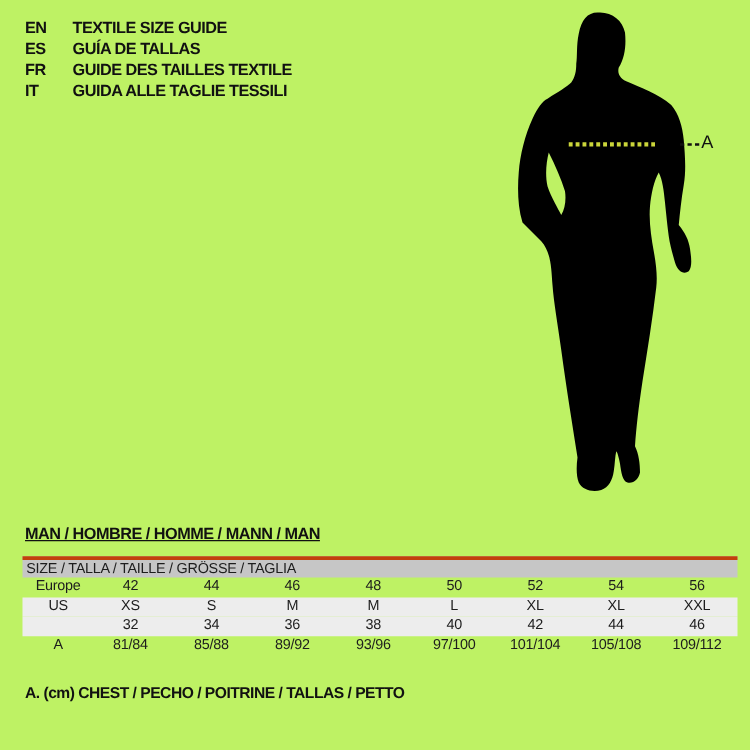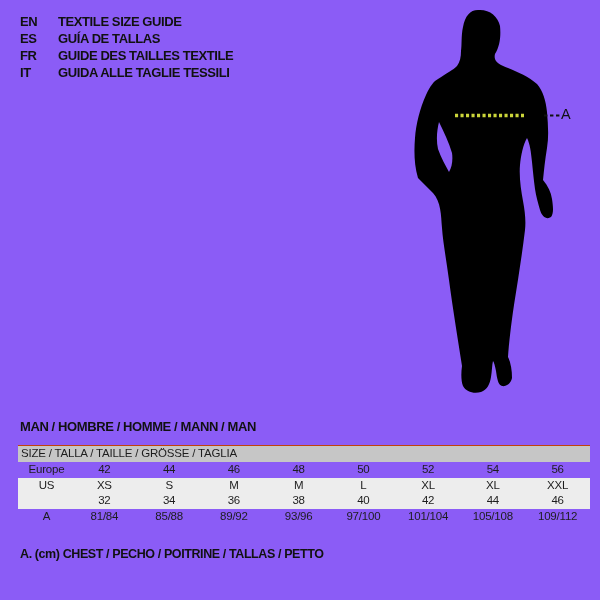--- a/index.html
+++ b/index.html
@@ -1,40 +1,40 @@
 <!DOCTYPE html>
 <html><head>
 <meta charset="utf-8">
 <style>
   html,body { margin:0; padding:0; background:#ffffff; }
   .canvas {
-    position:relative; width:600px; height:600px; background:#8b5cf6;
+    position:relative; width:600px; height:600px; background:#bef264;
     font-family:"Liberation Sans", sans-serif; color:#111; overflow:hidden;
   }
 
   
   .lang-block { position:absolute; top:13px; left:20px; }
   .lang-row { display:flex; font-weight:bold; font-size:13px; line-height:17px; letter-spacing:-0.4px; white-space:nowrap; }
   .lang-code { width:38px; flex:0 0 38px; }
 
   
   .category-block { position:absolute; top:107px; left:20px; font-weight:bold; font-size:13px; line-height:19px; letter-spacing:-0.55px; white-space:nowrap; }
 
   
   .figure-svg { position:absolute; left:400px; top:0; width:200px; height:400px; }
   .measure-label { position:absolute; left:561px; top:106px; font-size:14.5px; line-height:16px; letter-spacing:-0.2px; }
 
   
-  .man-heading { position:absolute; top:420px; left:20px; font-weight:bold; font-size:13px; line-height:14px; letter-spacing:-0.4px; white-space:nowrap; }
+  .man-heading { position:absolute; top:420px; left:20px; font-weight:bold; font-size:13px; line-height:14px; letter-spacing:-0.4px; white-space:nowrap;text-decoration:underline; }
 
   
   .size-table { position:absolute; top:445px; left:18px; width:572px; font-size:11.5px; color:#1d1d1d; letter-spacing:-0.2px; }
   .t-header {
     box-sizing:border-box; height:17px; line-height:15px;
-    background:#c6c6c6; border-top:1px solid #c2410c; padding-left:3px;
+    background:#c6c6c6; border-top:3px solid #c2410c; padding-left:3px;
     white-space:nowrap; overflow:hidden;
   }
   .t-row { display:grid; grid-template-columns:54px repeat(8, 1fr); height:15.5px; line-height:15.5px; align-items:center; }
   .t-row .cell { text-align:center; }
   .t-row .label { text-align:center; padding-left:3px; }
   .shade { background:#ededed; }
 
   
   .footnote { position:absolute; top:547px; left:20px; font-weight:bold; font-size:12.5px; line-height:14px; letter-spacing:-0.4px; white-space:nowrap; }
 </style>

